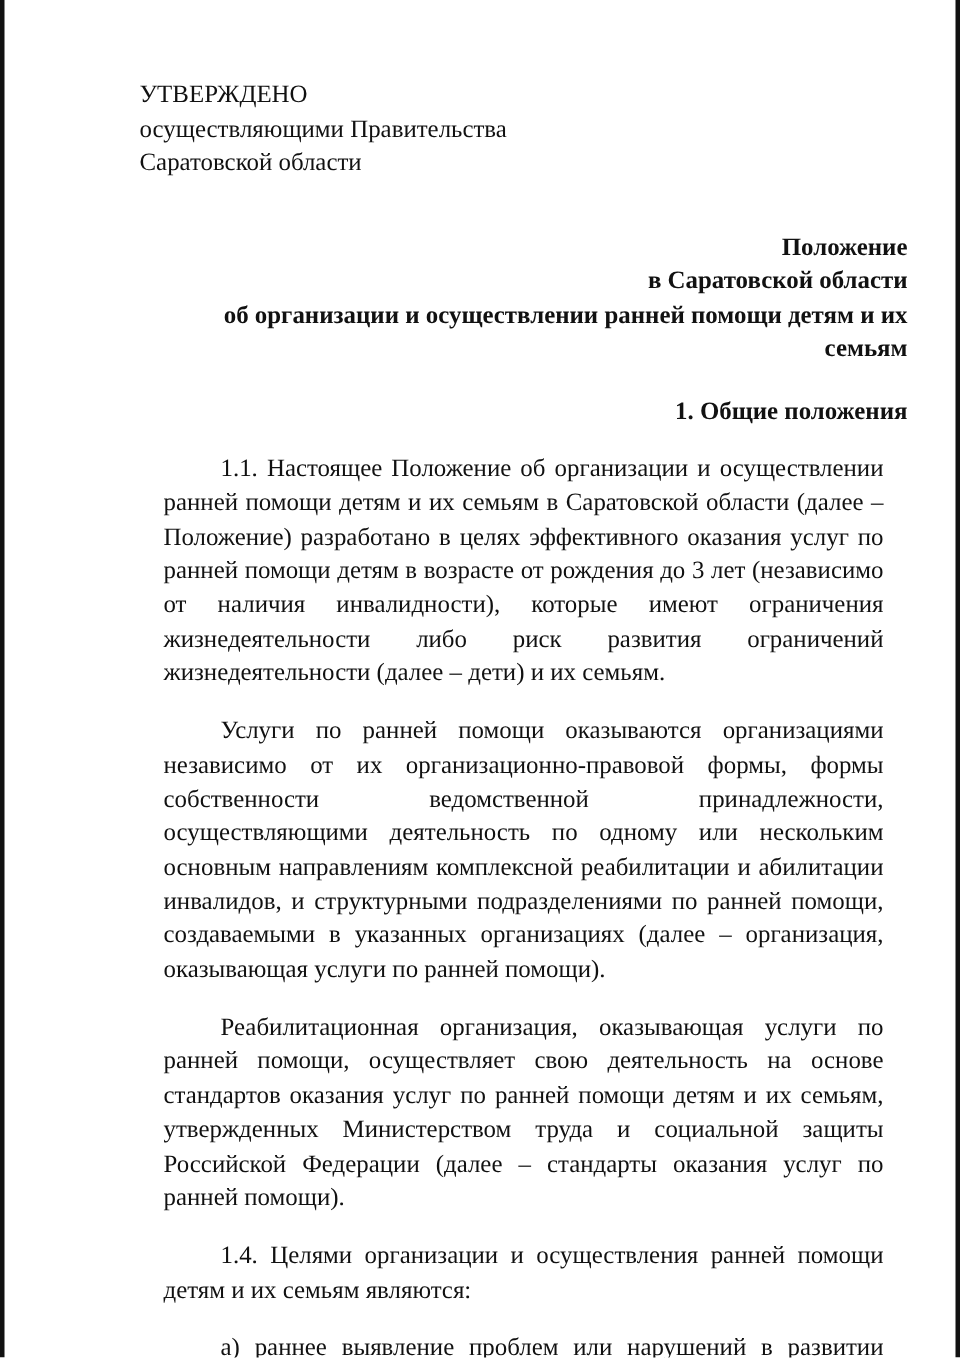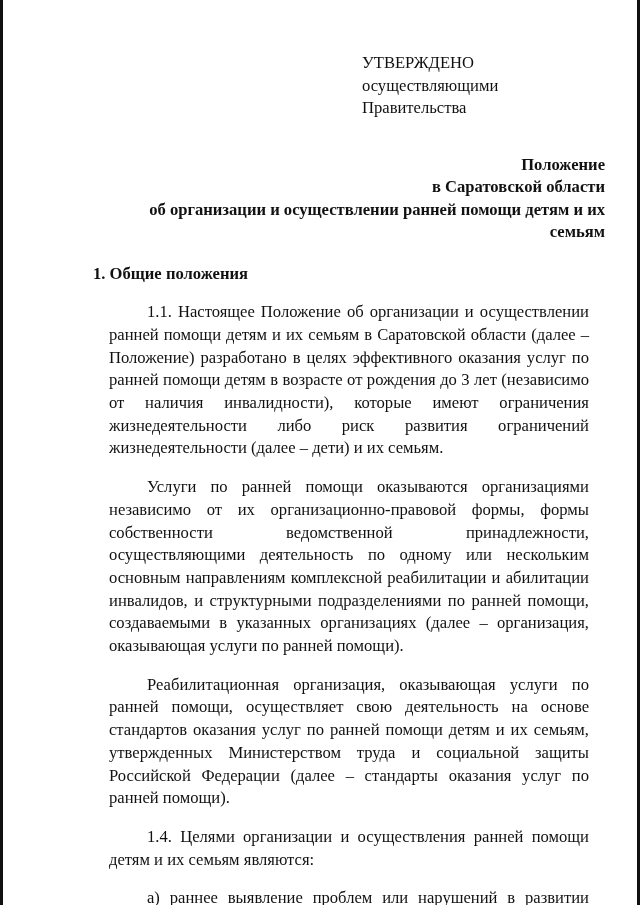--- a/index.html
+++ b/index.html
@@ -4,36 +4,37 @@
 <style>
   html, body { margin: 0; padding: 0; background: #ffffff; }
   body { width: 640px; height: 905px; position: relative; overflow: hidden; }
   .frame-left { position: absolute; left: 0; top: 0; width: 3px; height: 905px; background: #111; }
   .frame-right { position: absolute; right: 0; top: 0; width: 3px; height: 905px; background: #111; }
   .page {
     position: absolute; left: 93px; top: 52px; width: 512px;
     font-family: "Liberation Serif", "DejaVu Serif", serif;
     font-size: 16.6px; line-height: 22.7px; color: #111;
   }
-  .approval { margin-left: 269px; font-size: 16.6px; line-height: 22.5px; font-family: Liberation Serif, serif; }
+  .approval { font-size: 16.6px; line-height: 22.5px; font-family: Liberation Serif, serif; }
   .title { text-align: right; font-weight: bold; margin-top: 34px; line-height: 22.5px; }
-  .section { text-align: left; font-weight: bold; margin-top: 19px; }
+  .section { text-align: right; font-weight: bold; margin-top: 19px; }
   p { margin: 16px; text-align: justify; text-indent: 38px; }
   .block { display: block; }
 </style>
 </head>
 <body>
 
 <div class="frame-left"></div>
 <div class="frame-right"></div>
 
 <div class="page">
   <div class="approval">
     <span class="block">УТВЕРЖДЕНО</span>
     <span class="block">осуществляющими Правительства</span>
+    <span class="block">Саратовской области</span>
   </div>
 
   <div class="title">
     <span class="block">Положение</span>
     <span class="block">в Саратовской области</span>
     <span class="block">об организации и осуществлении ранней помощи детям и их семьям</span>
   </div>
 
   <div class="section">1. Общие положения</div>
 

